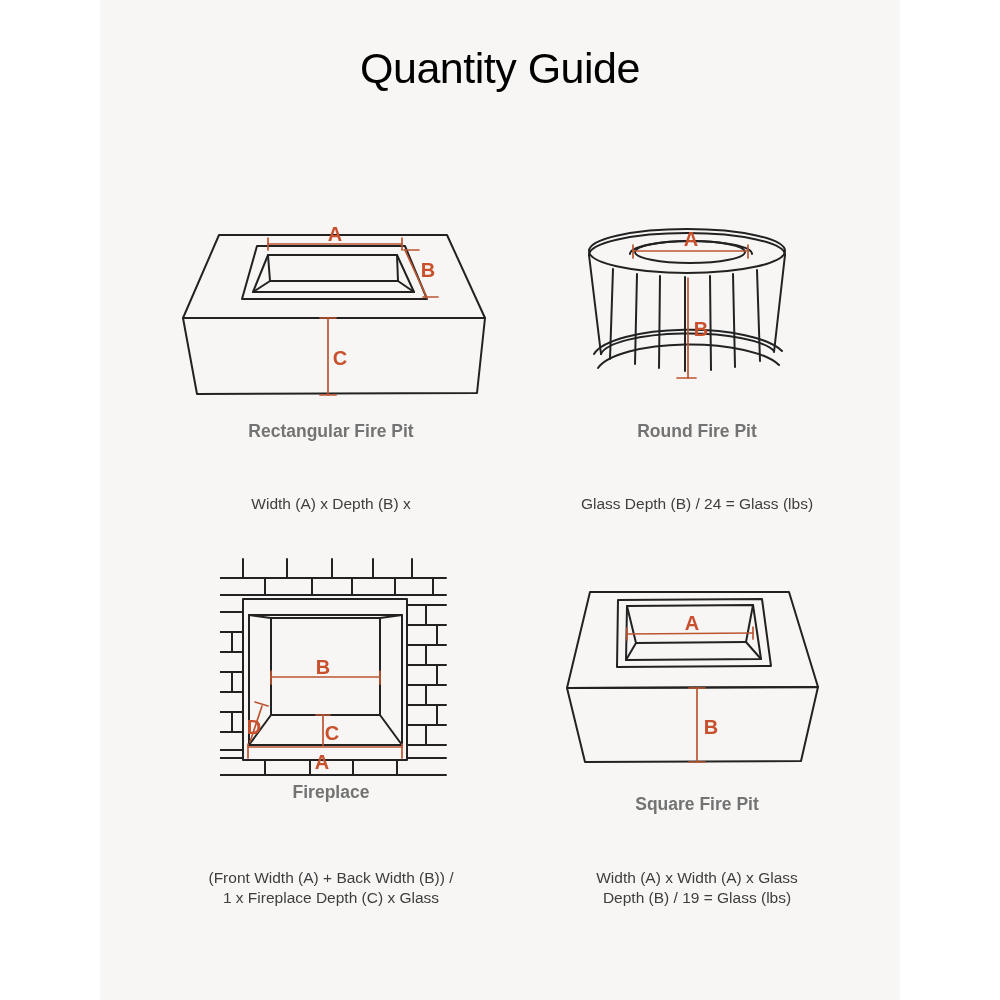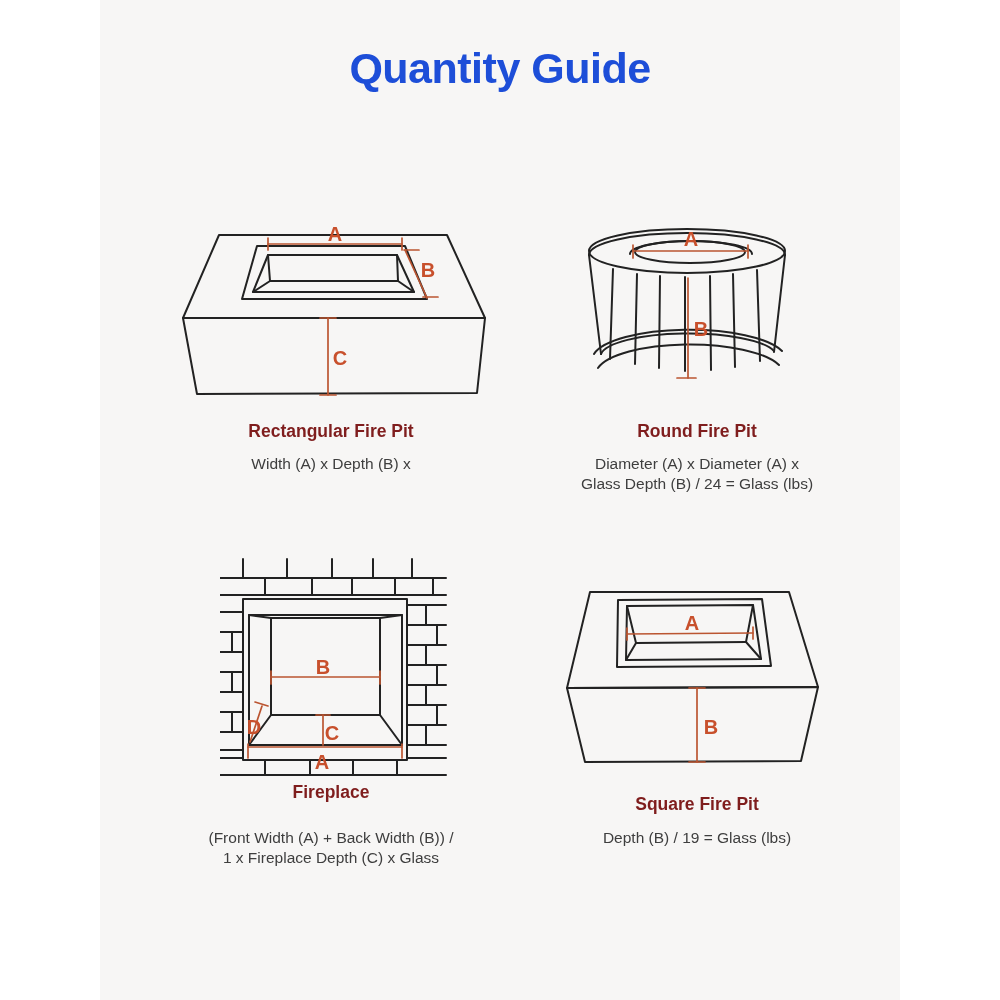--- a/index.html
+++ b/index.html
@@ -9,30 +9,30 @@
     font-family:"Liberation Sans", sans-serif;
     overflow:hidden;
   }
   .panel{
     position:absolute;left:100px;top:0;width:800px;height:1000px;
     background:#F7F6F5;
   }
   .title{
     position:absolute;left:0;top:44px;width:1000px;
     text-align:center;
-    font-size:43px;font-weight:bold;letter-spacing:-0.5px;
-    color:#1d4ed8;
+    font-size:43px;font-weight:normal;letter-spacing:-0.5px;
+    color:#000000;
   }
   .sec-head{
     position:absolute;width:400px;text-align:center;
-    font-size:17.5px;font-weight:bold;color:#7f1d1d;
+    font-size:17.5px;font-weight:bold;color:#737373;
   }
   .formula{
     position:absolute;width:400px;text-align:center;
-    font-size:15.5px;line-height:19.5px;color:#3E3E3E;
+    font-size:15.5px;line-height:19.5px;color:#3E3E3E;margin-top:40px;
   }
   .formula span{display:block;}
   .diag{position:absolute;}
   .ln line,.ln polyline,.ln polygon,.ln path,.ln rect,.ln ellipse{
     fill:none;stroke:#222222;stroke-width:2;stroke-linejoin:round;stroke-linecap:round;
   }
   .dim line{
     fill:none;stroke:#BB5531;stroke-width:1.7;stroke-linecap:round;
   }
   svg text{
@@ -200,26 +200,26 @@
   <text x="146" y="154">B</text>
 </svg>
 
 <div class="sec-head" style="left:131px;top:421px">Rectangular Fire Pit</div>
 <div class="formula" style="left:131px;top:454px">
   <span>Width (A) x Depth (B) x</span>
 </div>
 
 <div class="sec-head" style="left:497px;top:421px">Round Fire Pit</div>
 <div class="formula" style="left:497px;top:454px">
-  <span>Diameter (A) x Diameter (A) x</span>
   <span>Glass Depth (B) / 24 = Glass (lbs)</span>
 </div>
 
 <div class="sec-head" style="left:131px;top:782px">Fireplace</div>
 <div class="formula" style="left:131px;top:828px">
   <span>(Front Width (A) + Back Width (B)) /</span>
   <span>1 x Fireplace Depth (C) x Glass</span>
 </div>
 
 <div class="sec-head" style="left:497px;top:794px">Square Fire Pit</div>
 <div class="formula" style="left:497px;top:828px">
+  <span>Width (A) x Width (A) x Glass</span>
   <span>Depth (B) / 19 = Glass (lbs)</span>
 </div>
 
 </body></html>

